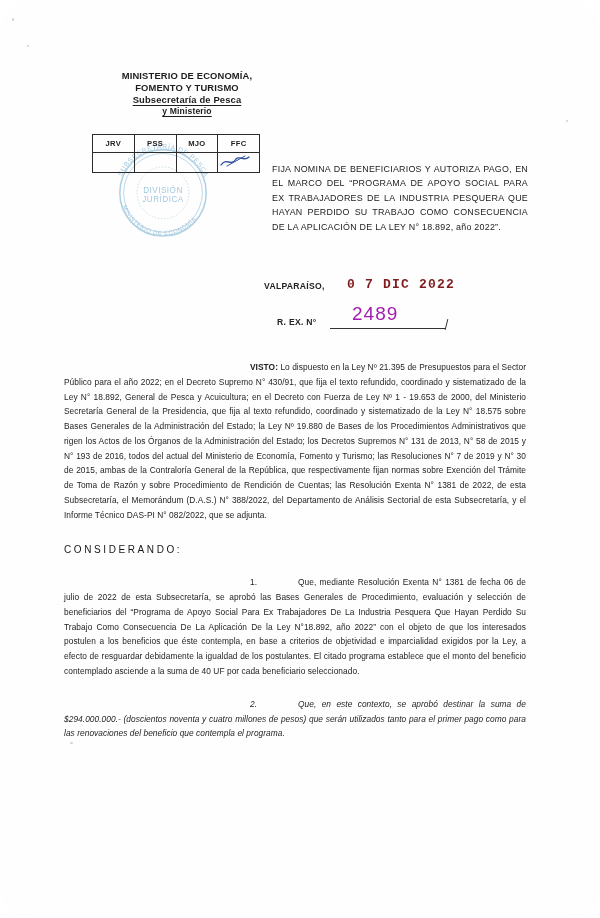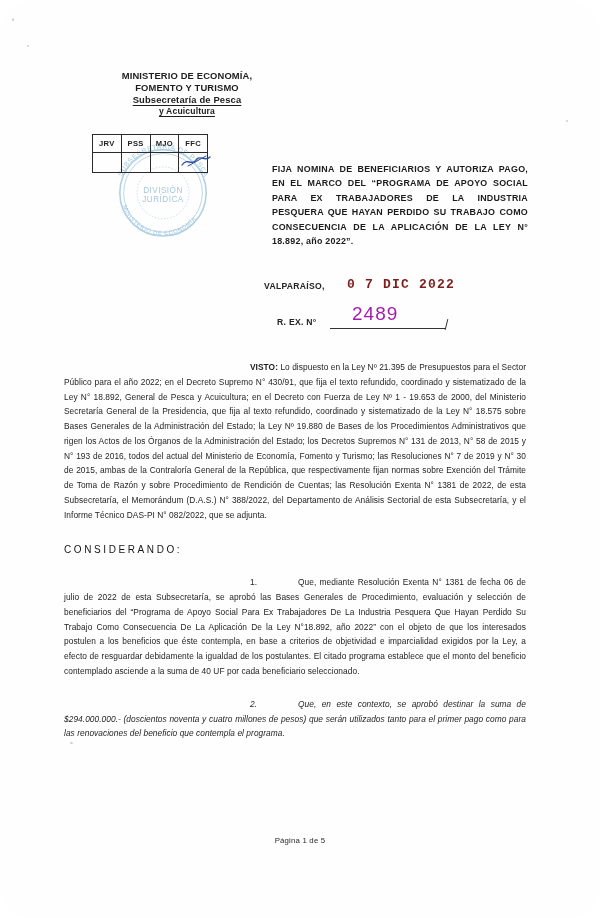--- a/index.html
+++ b/index.html
@@ -46,21 +46,21 @@
   }
   .lh-line.small {
     font-size: 8.6px;
   }
 
   
   .initials-table {
     position: absolute;
     left: 92px;
     top: 134px;
-    width: 116px;
+    width: 168px;
     border-collapse: collapse;
     table-layout: fixed;
   }
   .initials-table td {
     border: 1px solid #2b2b2b;
     height: 17px;
     text-align: center;
     vertical-align: middle;
     font-size: 7.6px;
     font-weight: 700;
@@ -89,21 +89,21 @@
     opacity: 0.82;
   }
 
   
   .title-block {
     position: absolute;
     left: 272px;
     top: 162px;
     width: 256px;
     font-size: 8.9px;
-    font-weight: 700;
+    font-weight: 400;
     line-height: 1.62;
     text-align: justify;
     letter-spacing: 0.25px;
     color: #1b1b1b;
   }
 
   
   .valpo-row {
     position: absolute;
     left: 264px;
@@ -225,21 +225,21 @@
 
   <div class="speck" style="left:12px;top:18px;width:2px;height:3px;"></div>
   <div class="speck" style="left:27px;top:45px;width:2px;height:2px;"></div>
   <div class="speck" style="left:566px;top:120px;width:2px;height:2px;"></div>
   <div class="speck" style="left:70px;top:742px;width:3px;height:2px;"></div>
 
   <div class="letterhead">
     <div class="lh-line">MINISTERIO DE ECONOMÍA,</div>
     <div class="lh-line">FOMENTO Y TURISMO</div>
     <div class="lh-line u">Subsecretaría de Pesca</div>
-    <div class="lh-line u small">y Acuicultura</div>
+    <div class="lh-line u small">y Ministerio</div>
   </div>
 
   <svg class="stamp" viewBox="0 0 120 100">
     <defs>
       <path id="arcTop" d="M 14,54 A 46,46 0 0 1 106,54"></path>
       <path id="arcBot" d="M 16,54 A 44,44 0 0 0 104,54"></path>
     </defs>
     <circle cx="60" cy="54" r="45" fill="none" stroke="#9fc6de" stroke-width="1.6"></circle>
     <circle cx="60" cy="54" r="41" fill="none" stroke="#9fc6de" stroke-width="0.9"></circle>
     <circle cx="60" cy="54" r="27" fill="none" stroke="#a8cbe0" stroke-width="0.8" stroke-dasharray="1.5 1.8"></circle>
@@ -297,15 +297,14 @@
     <p class="para">
       <span class="num-indent"></span><span class="item-num">1.</span><span>Que, mediante Resolución Exenta N° 1381 de fecha 06 de julio de 2022 de esta Subsecretaría, se aprobó las Bases Generales de Procedimiento, evaluación y selección de beneficiarios del “Programa de Apoyo Social Para Ex Trabajadores De La Industria Pesquera Que Hayan Perdido Su Trabajo Como Consecuencia De La Aplicación De la Ley N°18.892, año 2022” con el objeto de que los interesados postulen a los beneficios que éste contempla, en base a criterios de objetividad e imparcialidad exigidos por la Ley, a efecto de resguardar debidamente la igualdad de los postulantes. El citado programa establece que el monto del beneficio contemplado asciende a la suma de 40 UF por cada beneficiario seleccionado.</span>
     </p>
 
     <p class="para" style="margin-top:18px;font-style:italic;">
       <span class="num-indent"></span><span class="item-num">2.</span><span>Que, en este contexto, se aprobó destinar la suma de $294.000.000.- (doscientos noventa y cuatro millones de pesos) que serán utilizados tanto para el primer pago como para las renovaciones del beneficio que contempla el programa.</span>
     </p>
 
   </div>
 
-  <div class="footer">Página 1 de 5</div>
 
 </div>
 
 </body></html>

